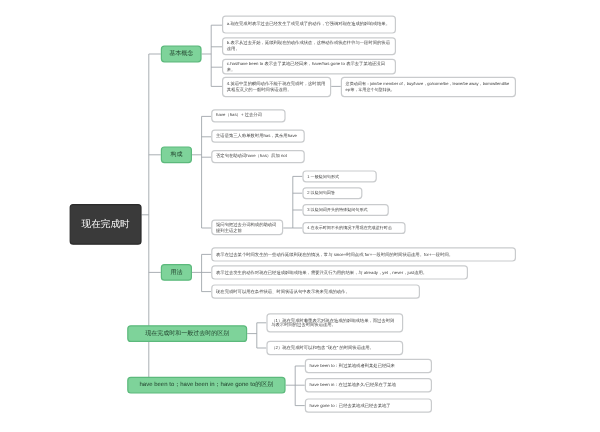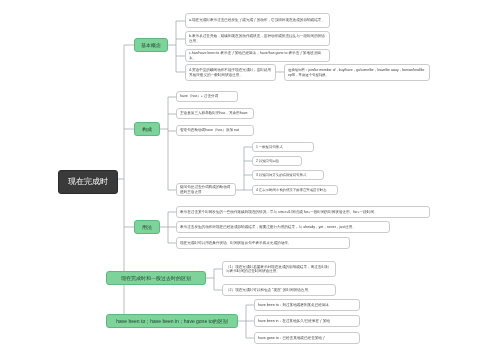--- a/index.html
+++ b/index.html
@@ -128,21 +128,21 @@
       <path d="M214,290 H222"></path>
 
       <path d="M238,321 H246"></path>
       <path d="M246,305 V338"></path>
       <path d="M246,305 H254"></path>
       <path d="M246,321 H254"></path>
       <path d="M246,338 H254"></path>
     </g>
   </svg>
 
-  <div class="node root" style="left:58px; top:170px; width:60px; height:24px;">
+  <div class="node root" style="left:58px; top:170px; width:60px; height:34px;">
     <span class="txt">现在完成时</span>
   </div>
 
   <div class="node branch" style="left:134px; top:38px; width:34px; height:14px;">
     <span class="txt">基本概念</span>
   </div>
   <div class="node leaf" style="left:185px; top:13px; width:145px; height:15px;">
     <span class="txt">a.现在完成时表示过去已经发生了或完成了的动作，它强调对现在造成的影响或结果。</span>
   </div>
   <div class="node leaf" style="left:185px; top:31px; width:145px; height:15px;">

